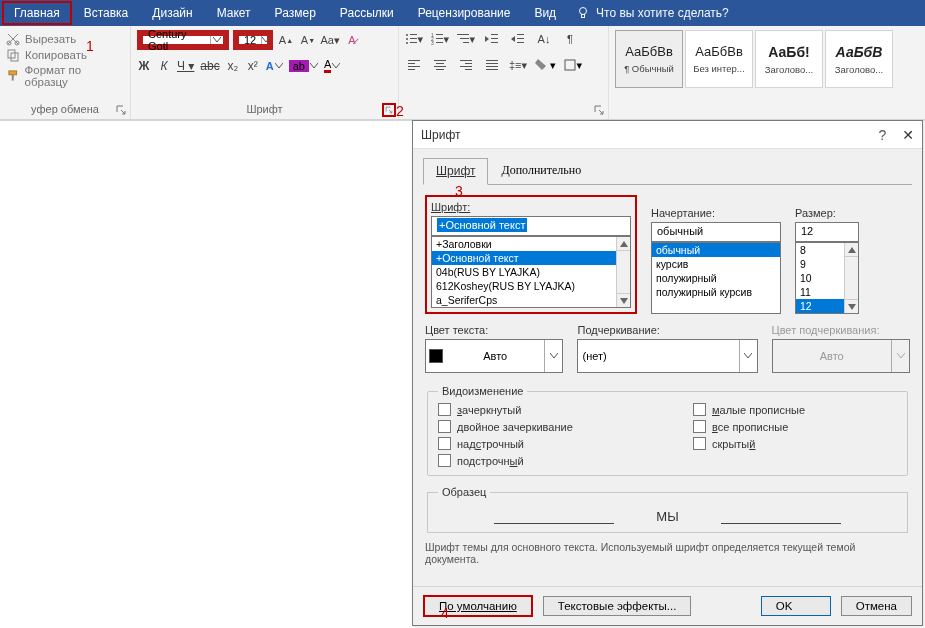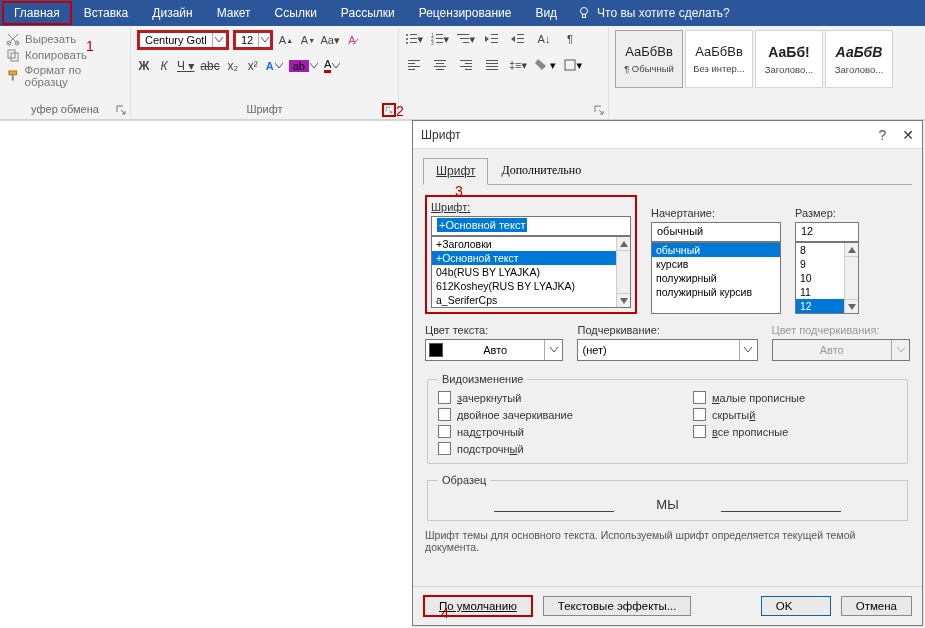--- a/index.html
+++ b/index.html
@@ -87,21 +87,21 @@
     margin-right: 5px;
     display: inline-block;
   }
   
   .font-row1 {
     display: flex;
     align-items: center;
     gap: 4px;
   }
   .combo {
-    border: 3px solid #b91c1c;
+    border: 6px solid #b91c1c;
     background: #fff;
     display: flex;
     align-items: center;
     height: 20px;
   }
   .combo-text { padding: 0 5px; font-size: 11px; }
   .combo-arrow {
     width: 14px; height: 100%;
     border-left: 1px solid #adadad;
     display: flex;
@@ -272,21 +272,21 @@
   .scroll-btn:last-child { border-top: 1px solid #ccc; border-bottom: none; margin-top: auto; }
 
   .color-row {
     display: flex;
     gap: 14px;
     margin-top: 10px;
   }
   .combo2 {
     border: 1px solid #777;
     background: #fff;
-    height: 22px;
+    height: 34px;
     display: flex;
     align-items: center;
   }
   .combo2.disabled { background: #f0f0f0; color: #999; }
   .combo2-text { flex: 1; text-align: center; font-size: 11px; padding: 0 4px; }
   .combo2-arrow {
     width: 18px; height: 100%;
     border-left: 1px solid #aaa;
     display: flex;
     align-items: center;
@@ -352,21 +352,21 @@
   .dlg-launcher.red-box { border: 2px solid #c00000; }
 </style>
 </head>
 <body>
 
 <div class="menubar">
   <div class="menubar-tab active">Главная</div>
   <div class="menubar-tab">Вставка</div>
   <div class="menubar-tab">Дизайн</div>
   <div class="menubar-tab">Макет</div>
-  <div class="menubar-tab">Ссылки</div>
+  <div class="menubar-tab">Размер</div>
   <div class="menubar-tab">Рассылки</div>
   <div class="menubar-tab">Рецензирование</div>
   <div class="menubar-tab">Вид</div>
   <div class="tellme">
     <span class="bulb">
       <svg viewBox="0 0 14 14">
           <circle cx="7" cy="5" r="3.5" fill="none" stroke="#fff" stroke-width="1"></circle>
           <rect x="5.5" y="8.5" width="3" height="3" fill="none" stroke="#fff" stroke-width="1"></rect>
         </svg>
     </span>
@@ -739,25 +739,25 @@
             <span>подстрочн<span class="ul">ы</span>й</span>
           </label>
       </div>
       <div class="eff-col" style="flex:0.8">
         <label class="cbx">
             <span class="cbx-box"></span>
             <span><span class="ul">м</span>алые прописные</span>
           </label>
         <label class="cbx">
             <span class="cbx-box"></span>
-            <span>скрыты<span class="ul">й</span></span>
+            <span><span class="ul">в</span>се прописные</span>
           </label>
         <label class="cbx">
             <span class="cbx-box"></span>
-            <span><span class="ul">в</span>се прописные</span>
+            <span>скрыты<span class="ul">й</span></span>
           </label>
       </div>
     </fieldset>
 
     <fieldset class="sample">
       <legend>Образец</legend>
       <div class="sample-line">
         <div class="sample-rule" style="max-width:120px"></div>
         <div class="sample-text">МЫ</div>
         <div class="sample-rule" style="max-width:120px"></div>

